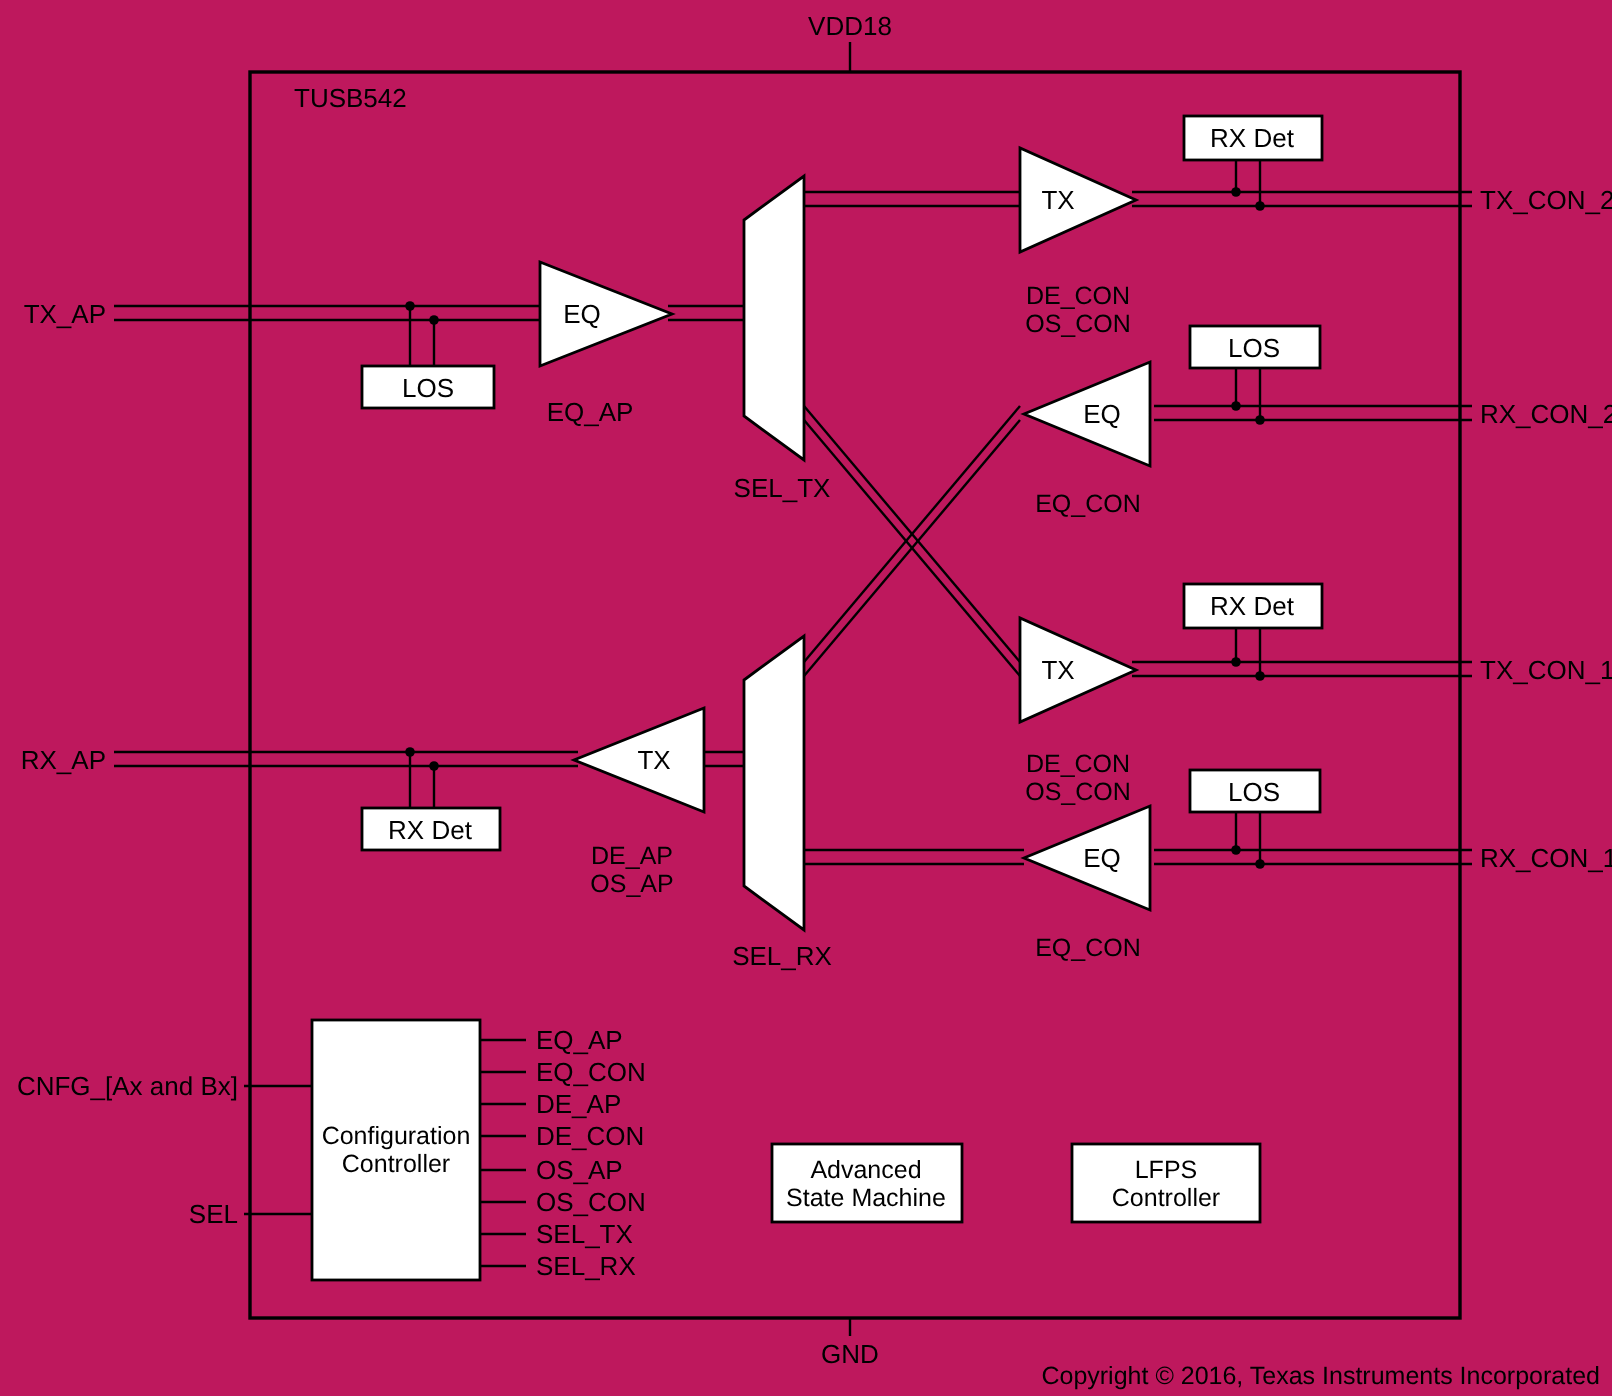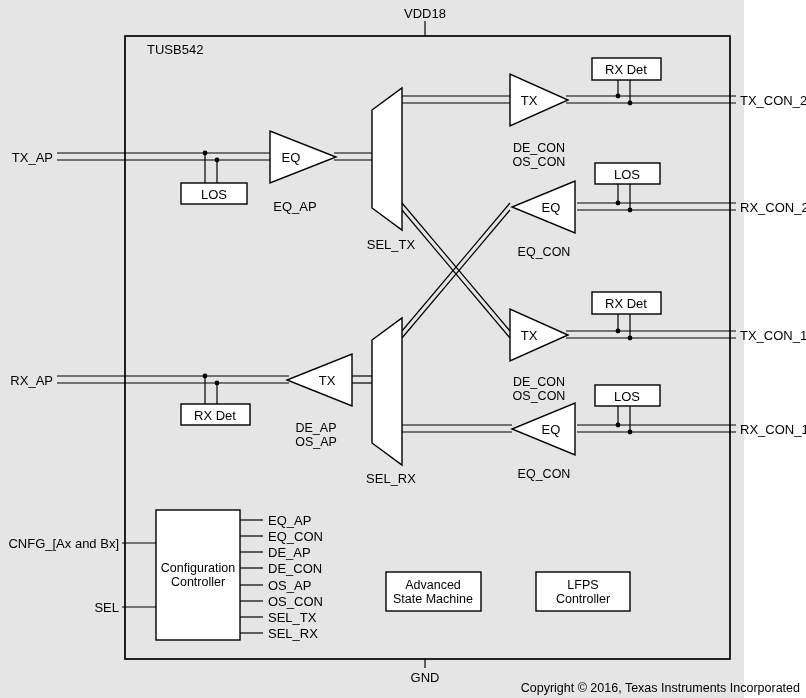--- a/index.html
+++ b/index.html
@@ -1,16 +1,16 @@
 <!DOCTYPE html>
 <html><head>
 <meta charset="utf-8">
 <style>
   html,body{margin:0;padding:0;background:#ffffff;}
-  .stage{position:relative;width:744px;height:698px;background:#e5e5e5;}
+  .stage{position:relative;width:806px;height:698px;background:#be185d;}
   svg{display:block;}
   text{font-family:"Liberation Sans","DejaVu Sans",sans-serif;font-size:13px;fill:#000;dominant-baseline:central;}
   .small{font-size:12.5px;}
   .wire{stroke:#000;stroke-width:1.2;fill:none;}
   .shape{stroke:#000;stroke-width:1.4;fill:#fff;}
   .chipbox{stroke:#000;stroke-width:1.7;fill:none;}
   .dot{fill:#000;stroke:none;}
 </style>
 </head>
 <body>

